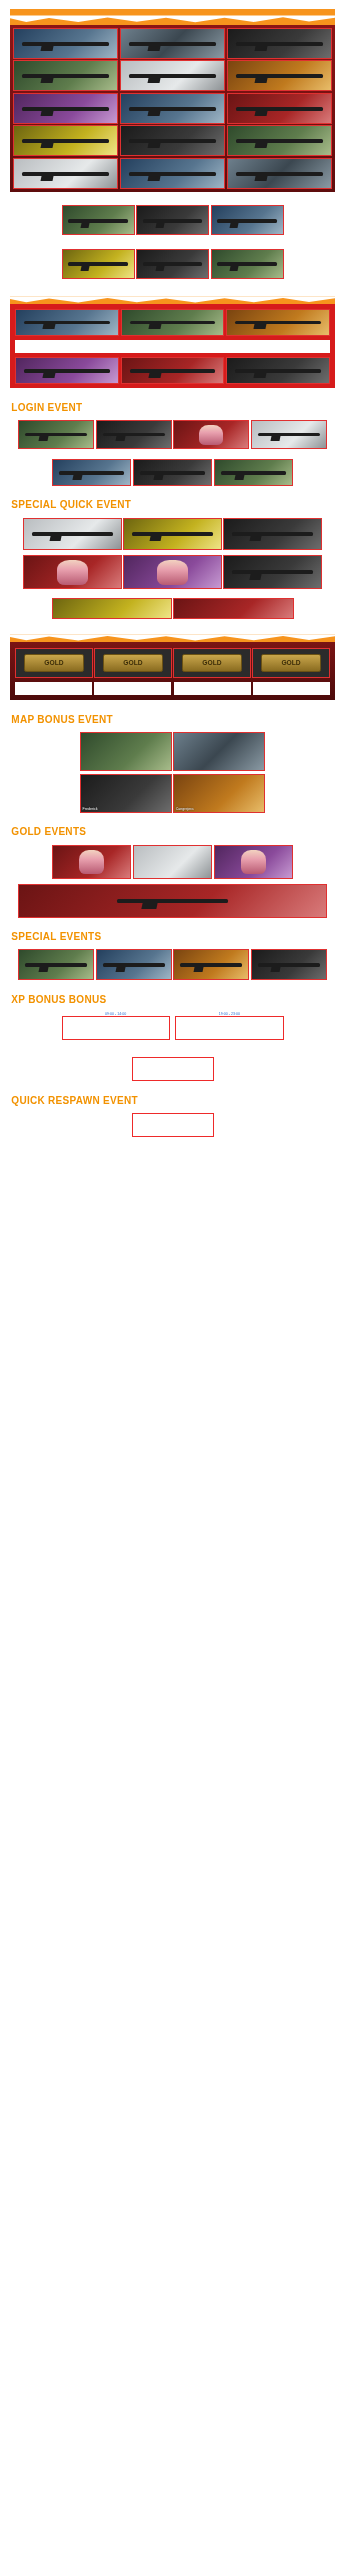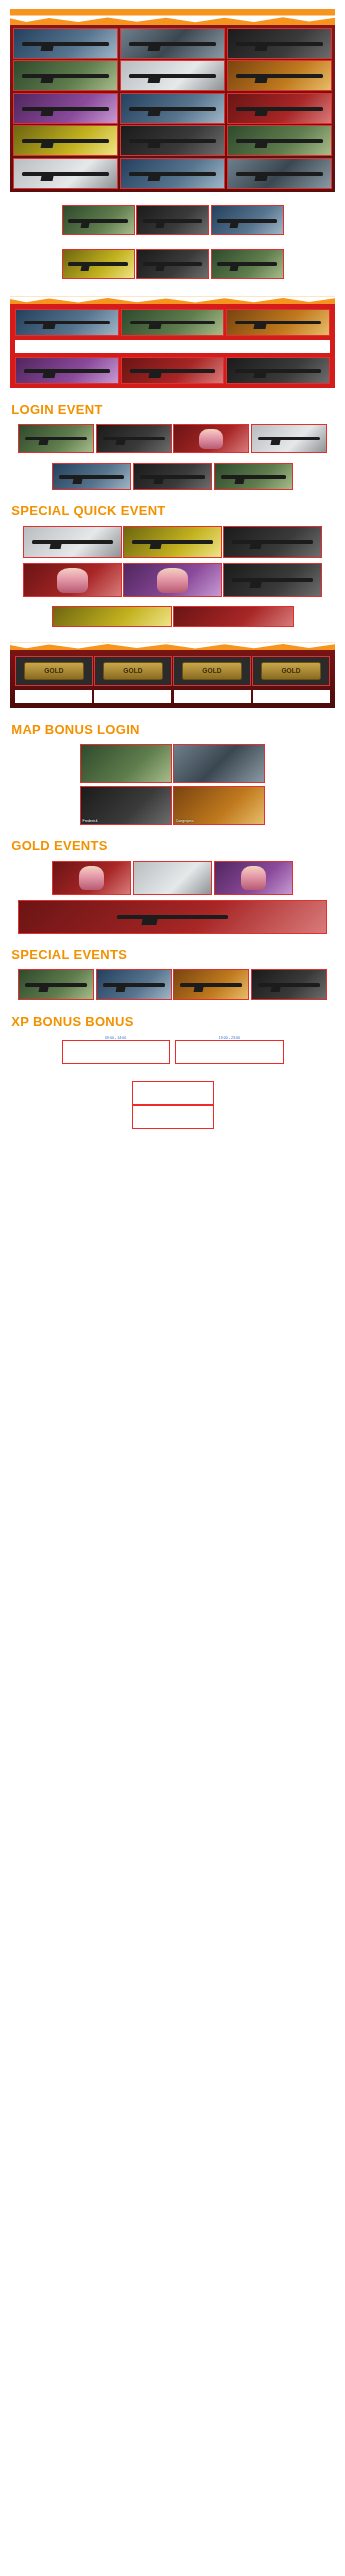--- a/index.html
+++ b/index.html
@@ -13,21 +13,21 @@
     min-height: 2849px;
     position: relative;
     background: #ffffff;
     overflow: hidden;
   }
 
   
   .section-title {
     color: #f29200;
     font-weight: bold;
-    font-size: 13px;
+    font-size: 10px;
     letter-spacing: 0.3px;
     margin: 13.4px 0 7.2px 11.3px;
   }
 
   
   .banner {
     position: relative;
     margin: 0 auto;
     background: #f7941d;
   }
@@ -368,21 +368,21 @@
       </div>
       <div style="display:grid;grid-template-columns:repeat(4,1fr);gap:2.1px;margin-top:4.1px;">
         <div class="white-strip"></div>
         <div class="white-strip"></div>
         <div class="white-strip"></div>
         <div class="white-strip"></div>
       </div>
     </div>
   </div>
 
-  <div class="section-title">MAP BONUS LOGIN</div>
+  <div class="section-title">MAP BONUS EVENT</div>
 
   <div style="width:185px;margin:0 auto;">
     <div class="grid" style="grid-template-columns:repeat(2,1fr);grid-auto-rows:39px;">
       <div class="cell">
           <div class="ph g"></div>
         </div>
       <div class="cell">
           <div class="ph"></div>
         </div>
     </div>
@@ -459,19 +459,20 @@
     <div>
       <div class="tiny-note">19:00 - 23:00</div>
       <div class="bar-outline"></div>
     </div>
   </div>
 
   <div style="width:82px;margin:17.5px auto 0;">
     <div class="bar-outline"></div>
   </div>
 
+  <div class="section-title">QUICK RESPAWN EVENT</div>
 
   <div style="width:82px;margin:0 auto 31px;">
     <div class="bar-outline"></div>
   </div>
 
 </div>
 
 
 </body></html>

